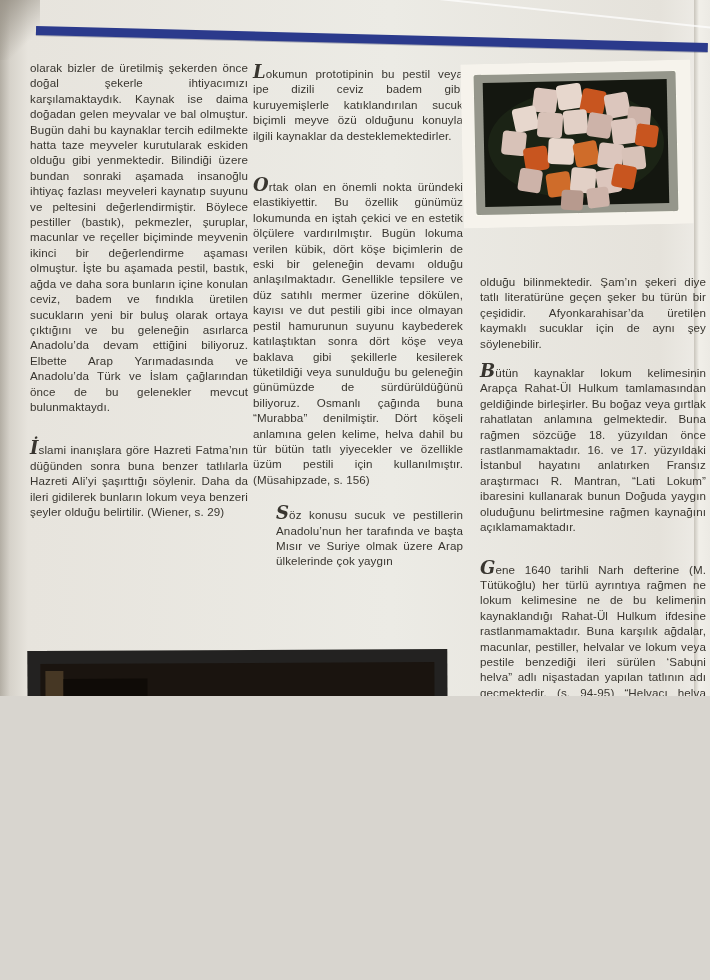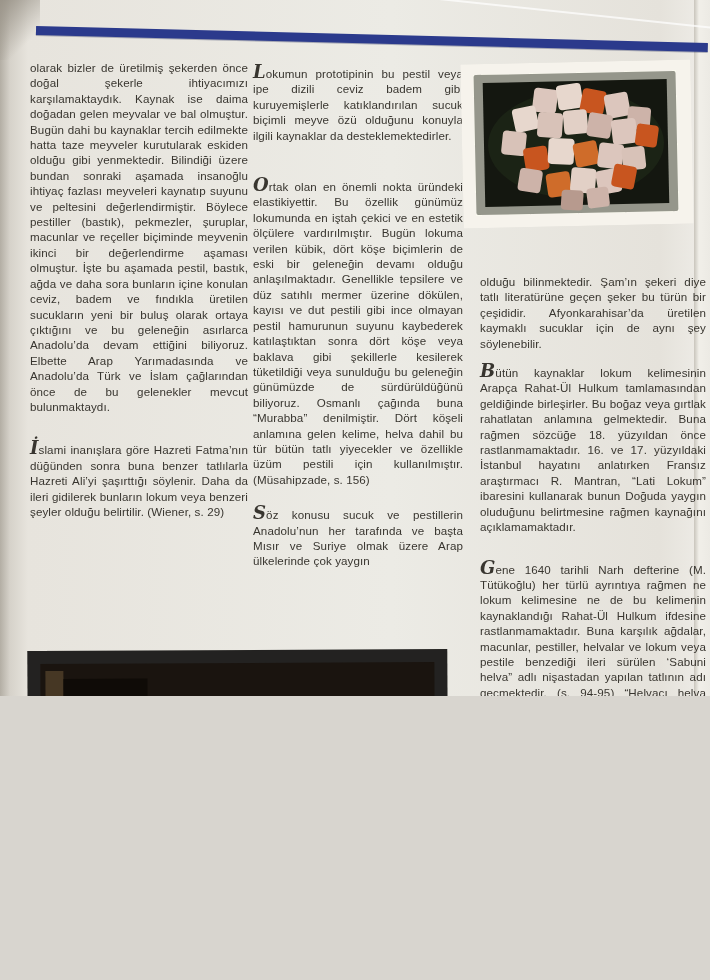--- a/index.html
+++ b/index.html
@@ -14,21 +14,21 @@
   .fold-line{position:absolute;left:420px;top:-4px;width:300px;height:2px;
     background:rgba(255,255,255,.7);transform:rotate(6deg);transform-origin:left top;}
   .topbar{position:absolute;left:36px;top:26px;width:672px;height:9px;
     background:#2b3a8c;transform:rotate(1.45deg);transform-origin:left center;
     box-shadow:0 1px 0 rgba(20,30,80,.3);}
   .col{position:absolute;text-align:justify;font-size:11.6px;line-height:15.4px;letter-spacing:.1px;}
   .col-left{left:30px;top:60px;width:218px;}
   .col-mid{left:253px;top:66px;width:210px;}
   .col-right{left:480px;top:234px;width:226px;margin-top:40px;}
   .para{margin:0;}
-  .mt12{margin-top:28px;} .mt26{margin-top:36px;} .mt20{margin-top:20px;} .mt14{margin-top:14px;} .mt27{margin-top:27px;}
+  .mt12{margin-top:28px;} .mt26{margin-top:36px;} .mt20{margin-top:20px;margin-left:23px;} .mt14{margin-top:14px;} .mt27{margin-top:27px;}
   .dc{font-family:"DejaVu Serif",serif;font-style:italic;font-weight:bold;font-size:18px;line-height:10px;}
   .photo{position:absolute;display:block;}
   .photo-lokum{left:462px;top:62px;transform:rotate(-1.2deg);}
   .photo-shop{left:28px;top:650px;transform:rotate(-0.3deg);}
   .photo-bowl{left:470px;top:788px;}
   .footerbar{position:absolute;left:450px;top:936px;width:262px;height:46px;
     background:#2a5fae;transform:rotate(-0.6deg);transform-origin:left center;
     display:flex;align-items:center;justify-content:flex-end;padding-right:14px;box-sizing:border-box;}
   .logo-word{font-weight:bold;font-size:25px;letter-spacing:3px;color:#1c4c9c;
     transform:skewX(-5deg);text-shadow:0 1px 0 rgba(190,210,240,.35), 0 -1px 0 rgba(10,30,80,.4);}

